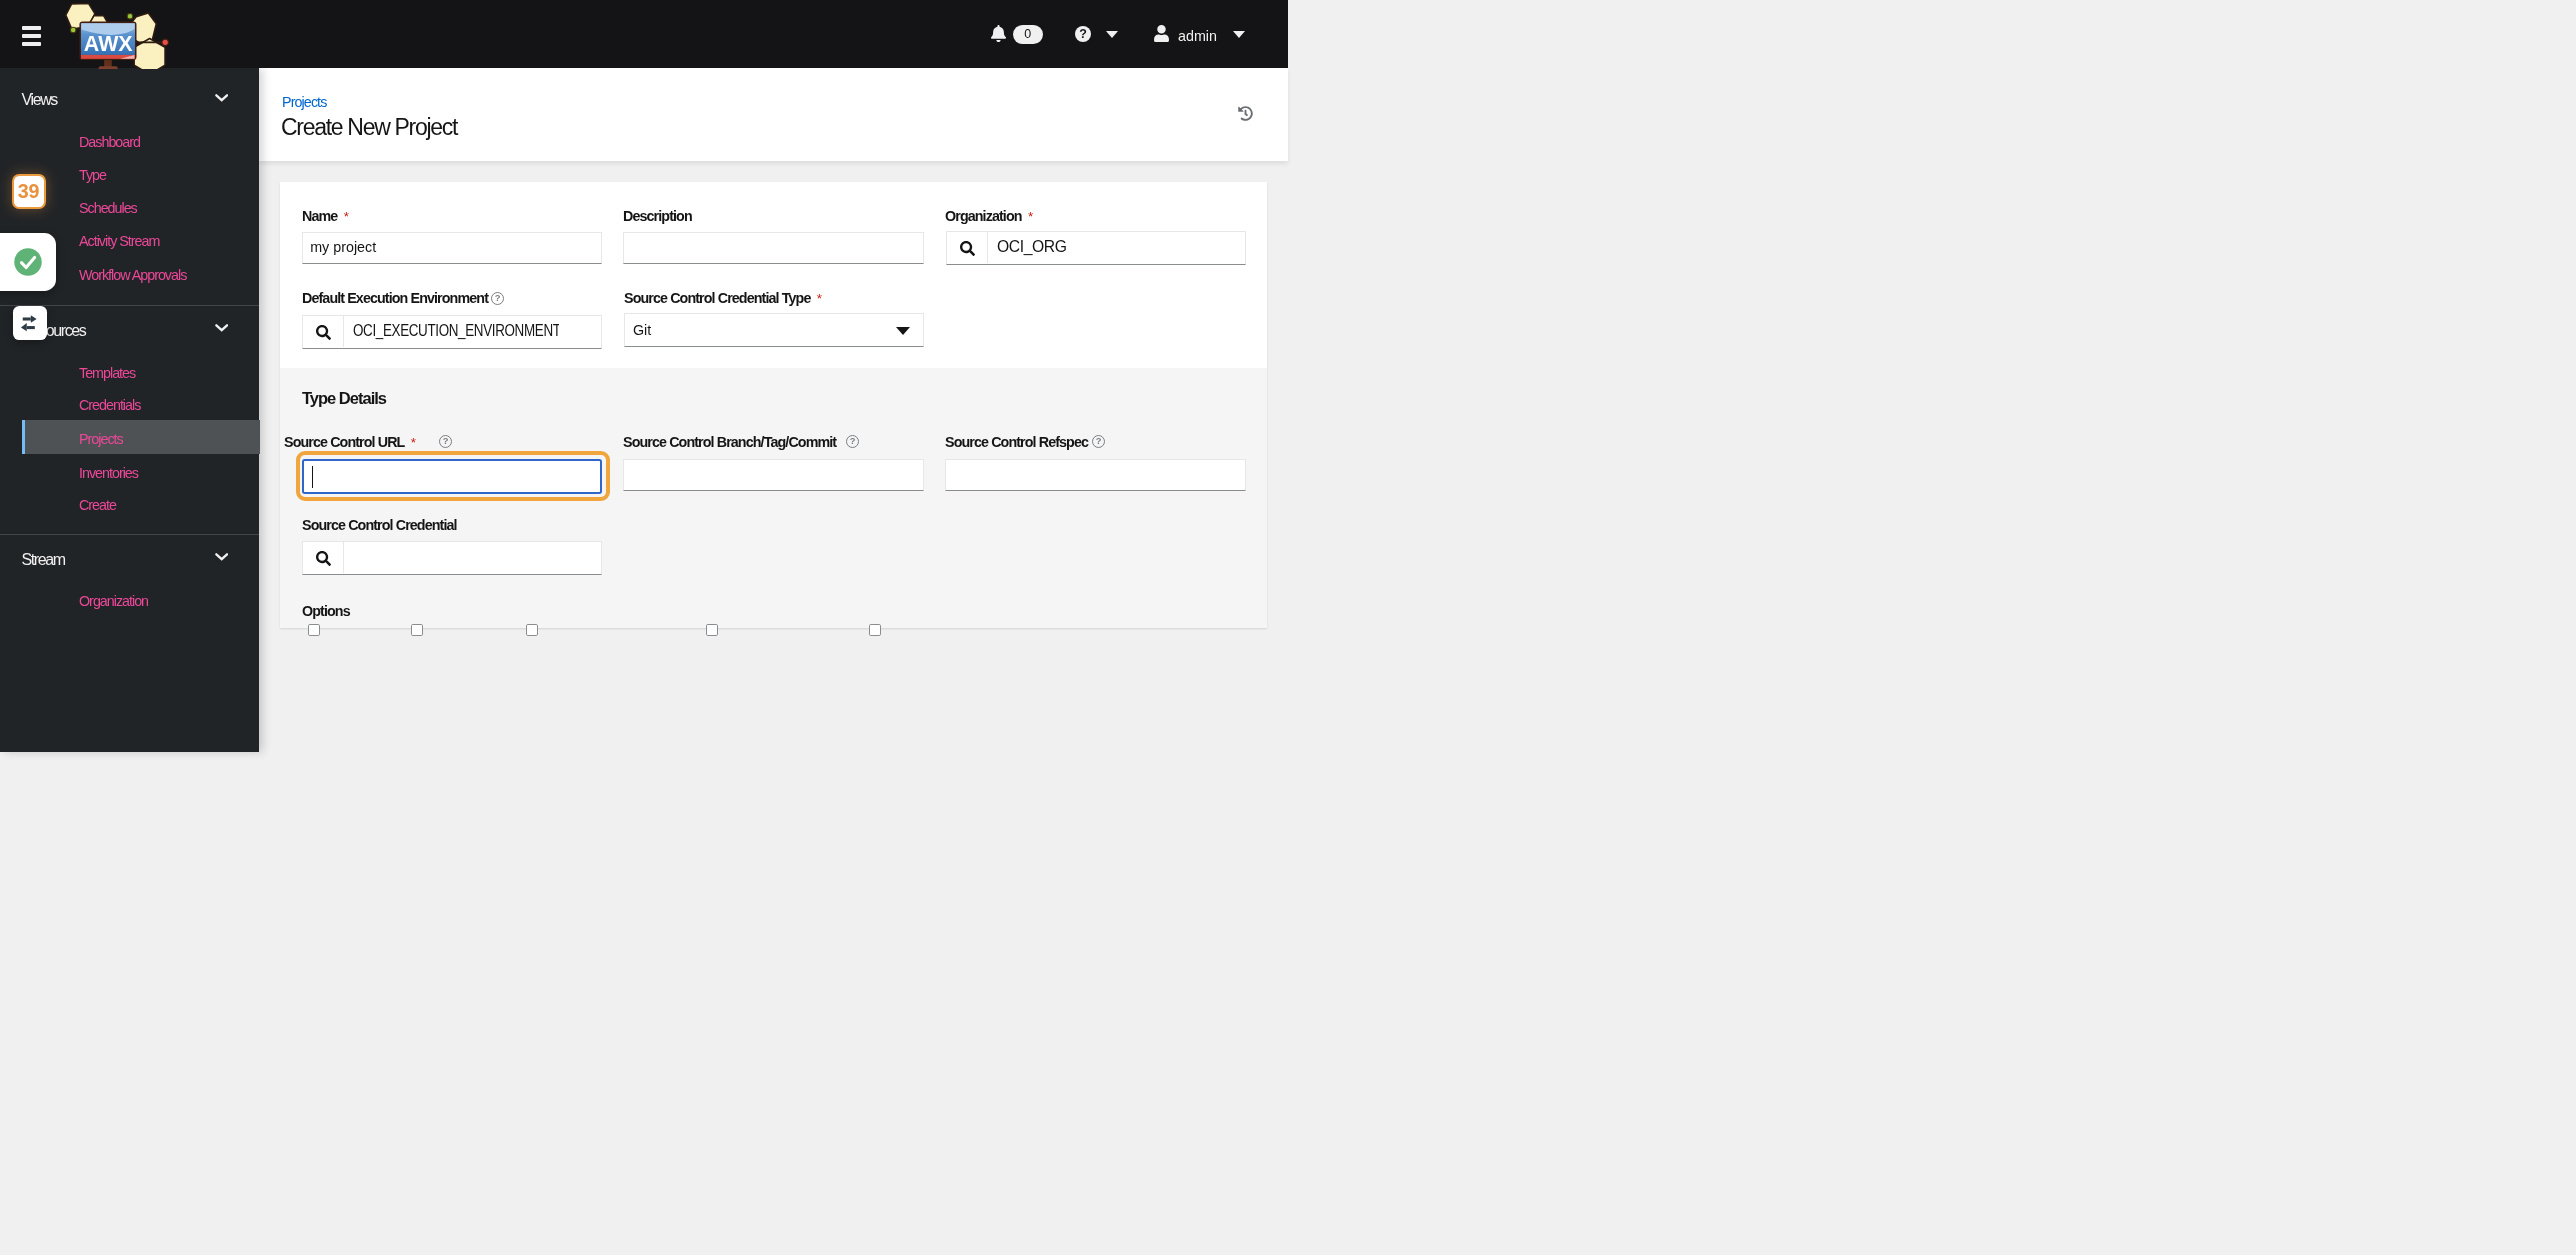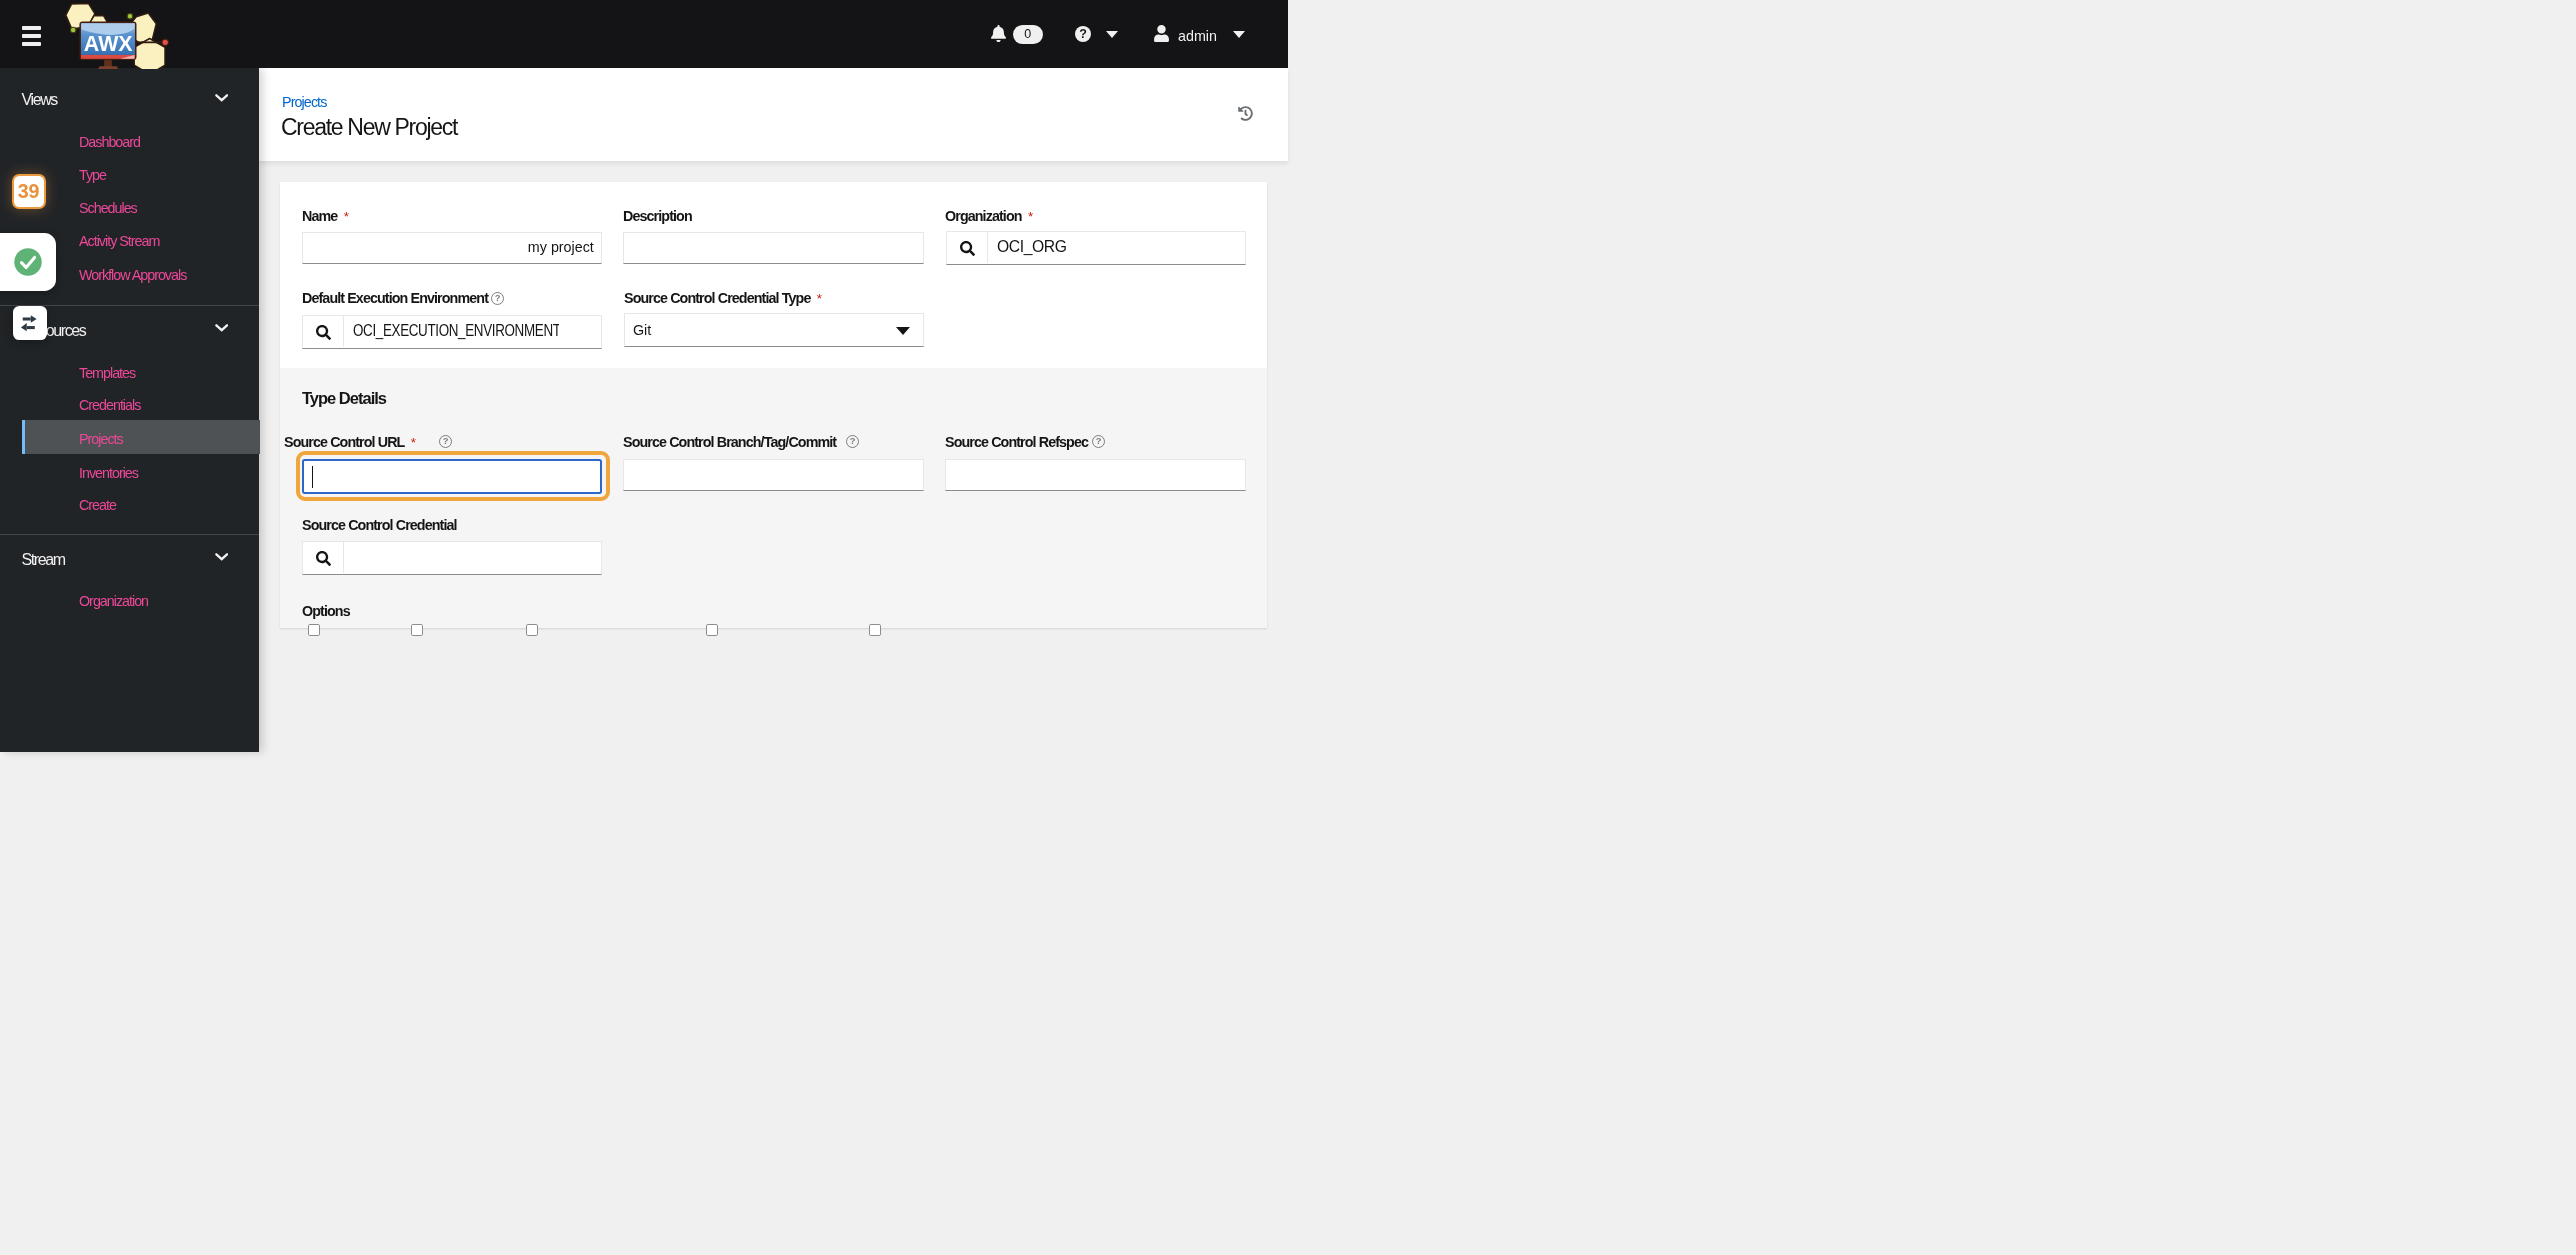--- a/index.html
+++ b/index.html
@@ -148,21 +148,21 @@
 <div class="contentbg"></div>
 <div class="card">
   <div class="subform"></div>
 </div>
 <div id="form">
 
   <div class="flabel" style="left:302px;top:208px">Name<span class="req">*</span></div>
   <div class="flabel" style="left:623px;top:208px">Description</div>
   <div class="flabel" style="left:945px;top:208px">Organization<span class="req">*</span></div>
 
-  <div class="finput" style="left:302px;top:232px;width:300px;text-align:right;">my project</div>
+  <div class="finput" style="left:302px;top:232px;width:300px;">my project</div>
   <div class="finput" style="left:623px;top:232px;width:301px;"></div>
   <div class="sgroup" style="left:946px;top:231px;width:300px;">
     <div class="sbtn">
         <svg width="15" height="15" viewBox="0 0 512 512">
           <path fill="#151515" d="M505 442.7L405.3 343c-4.5-4.5-10.6-7-17-7H372c27.6-35.3 44-79.7 44-128C416 93.1 322.9 0 208 0S0 93.1 0 208s93.1 208 208 208c48.3 0 92.7-16.4 128-44v16.3c0 6.4 2.5 12.5 7 17l99.7 99.7c9.4 9.4 24.6 9.4 33.9 0l28.3-28.3c9.4-9.3 9.4-24.5.1-33.9zM208 336c-70.7 0-128-57.2-128-128 0-70.6 57.2-128 128-128 70.6 0 128 57.2 128 128 0 70.6-57.2 128-128 128z"></path>
         </svg>
       </div>
     <div class="sgtext">OCI_ORG</div>
   </div>
 

